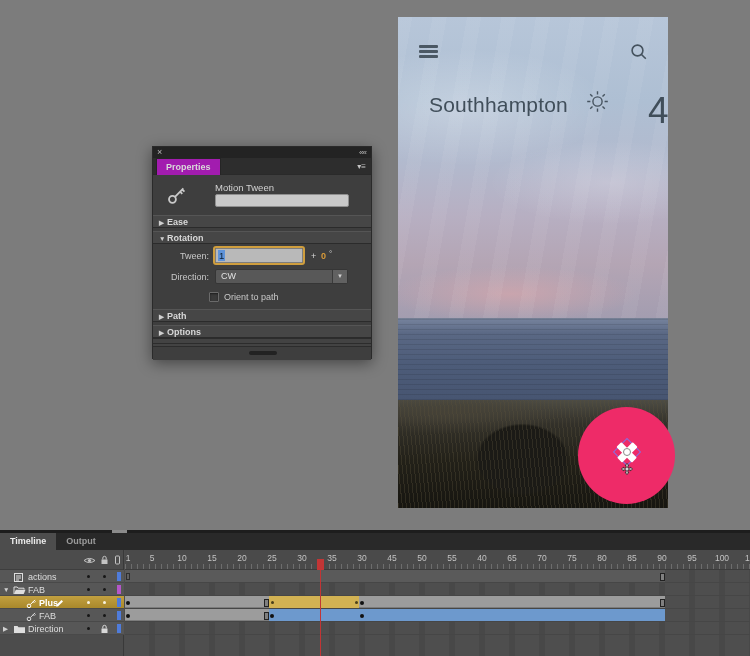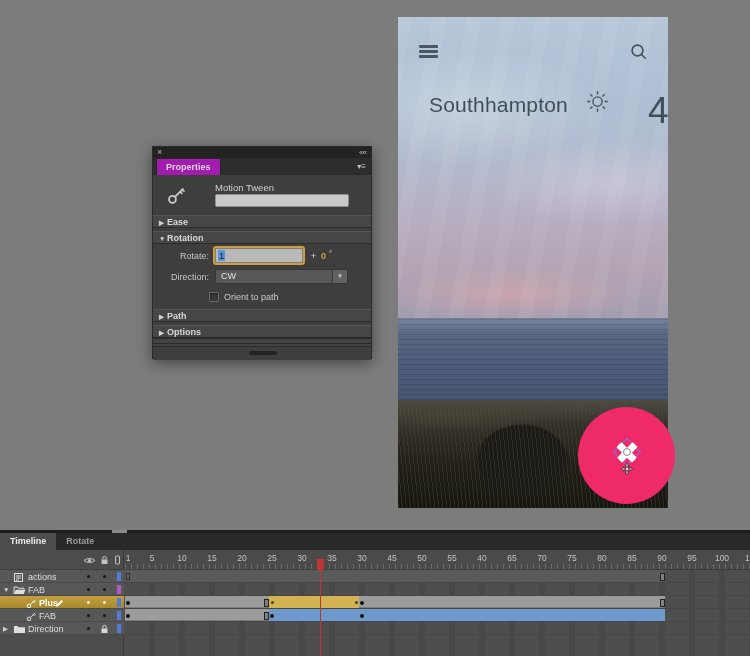--- a/index.html
+++ b/index.html
@@ -218,21 +218,21 @@
         <div class="pp-tweuntype">Motion Tween</div>
         <input class="pp-instance" value="" style="">
 
         <div class="pp-sec" style="top:40px">
           <span class="tri">▶</span><span>Ease</span>
         </div>
         <div class="pp-sec" style="top:56px">
           <span class="tri">▼</span><span>Rotation</span>
         </div>
 
-        <div class="pp-label" style="top:76px; left:2px">Rotate:</div>
+        <div class="pp-label" style="top:76px; left:2px">Tween:</div>
         <div class="rot-input">
           <span class="sel">1</span>
         </div>
         <span style="position:absolute; left:158px; top:76px; color:#d8d8d8">+</span>
         <span class="hot" style="position:absolute; left:168px; top:76px">0</span>
         <span class="deg" style="position:absolute; left:176px; top:74px">°</span>
 
         <div class="pp-label" style="top:97px; left:2px">Direction:</div>
         <div class="dd">
           <span>CW</span>
@@ -253,21 +253,21 @@
       </div>
     </div>
   </div>
 
   <div class="tl">
     <div class="tl-topstrip">
         <div class="tl-gripper"></div>
       </div>
     <div class="tl-tabs">
       <div class="tl-tab active">Timeline</div>
-      <div class="tl-tab">Rotate</div>
+      <div class="tl-tab">Output</div>
     </div>
     <div class="tl-content">
       <div class="tl-left">
         <div class="tl-lhead">
           <svg style="left:83px; top:6px" width="13" height="9" viewBox="0 0 13 9">
             <path d="M1 4.5 Q6.5 .4 12 4.5 Q6.5 8.6 1 4.5 Z" fill="none" stroke="currentColor"></path>
             <circle cx="6.5" cy="4.5" r="1.6" fill="currentColor"></circle>
           </svg>
           <svg style="left:100px; top:5px" width="9" height="10" viewBox="0 0 9 10">
             <rect x="1.5" y="4.5" width="6" height="4.5" fill="currentColor"></rect>

